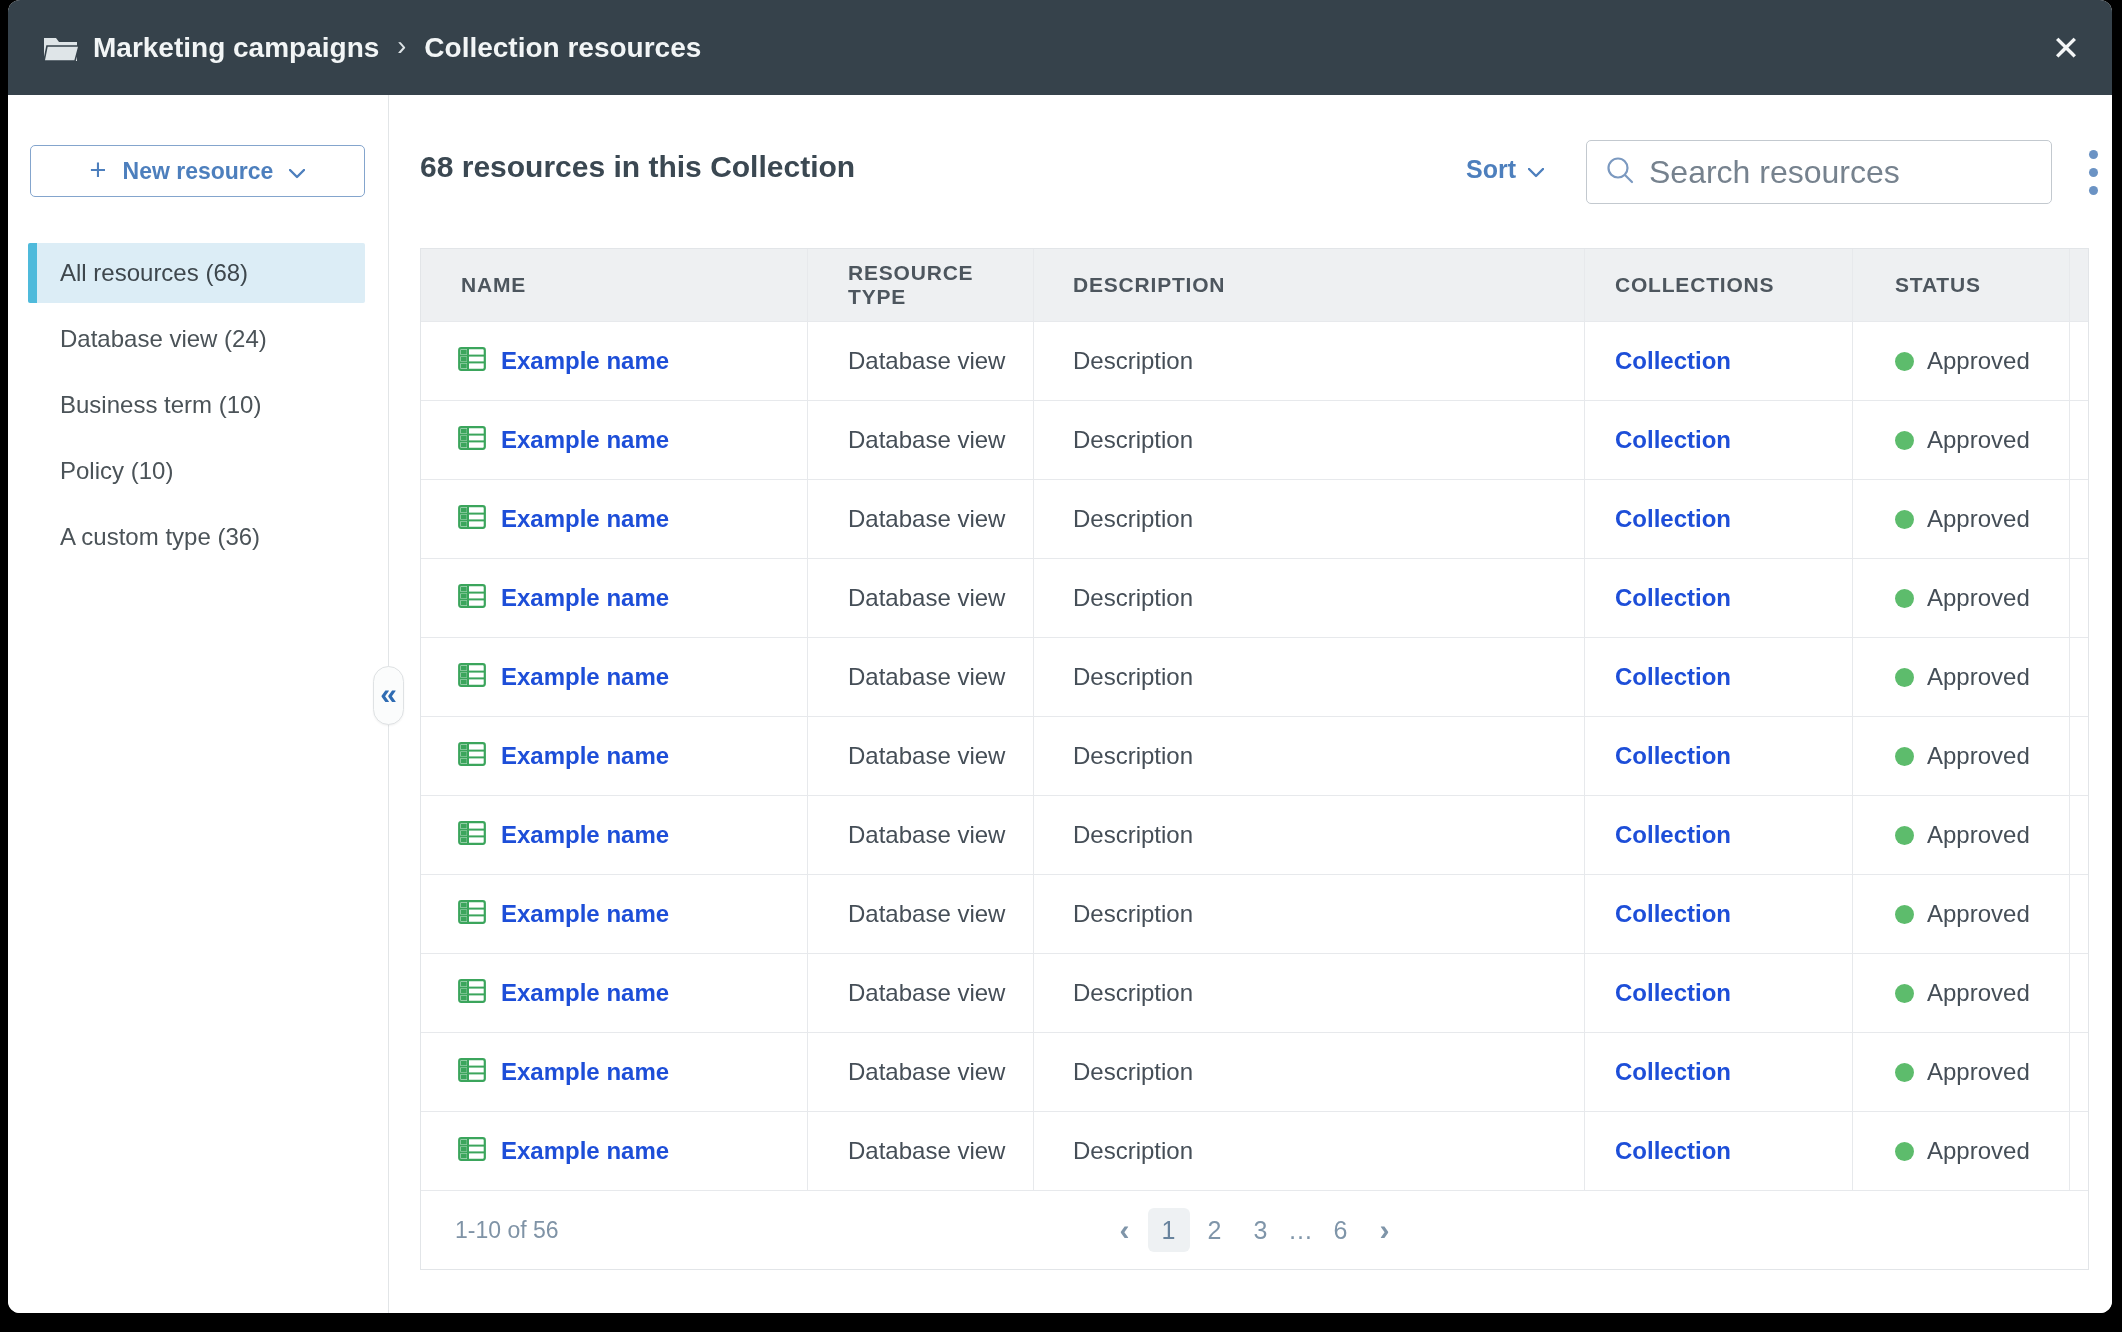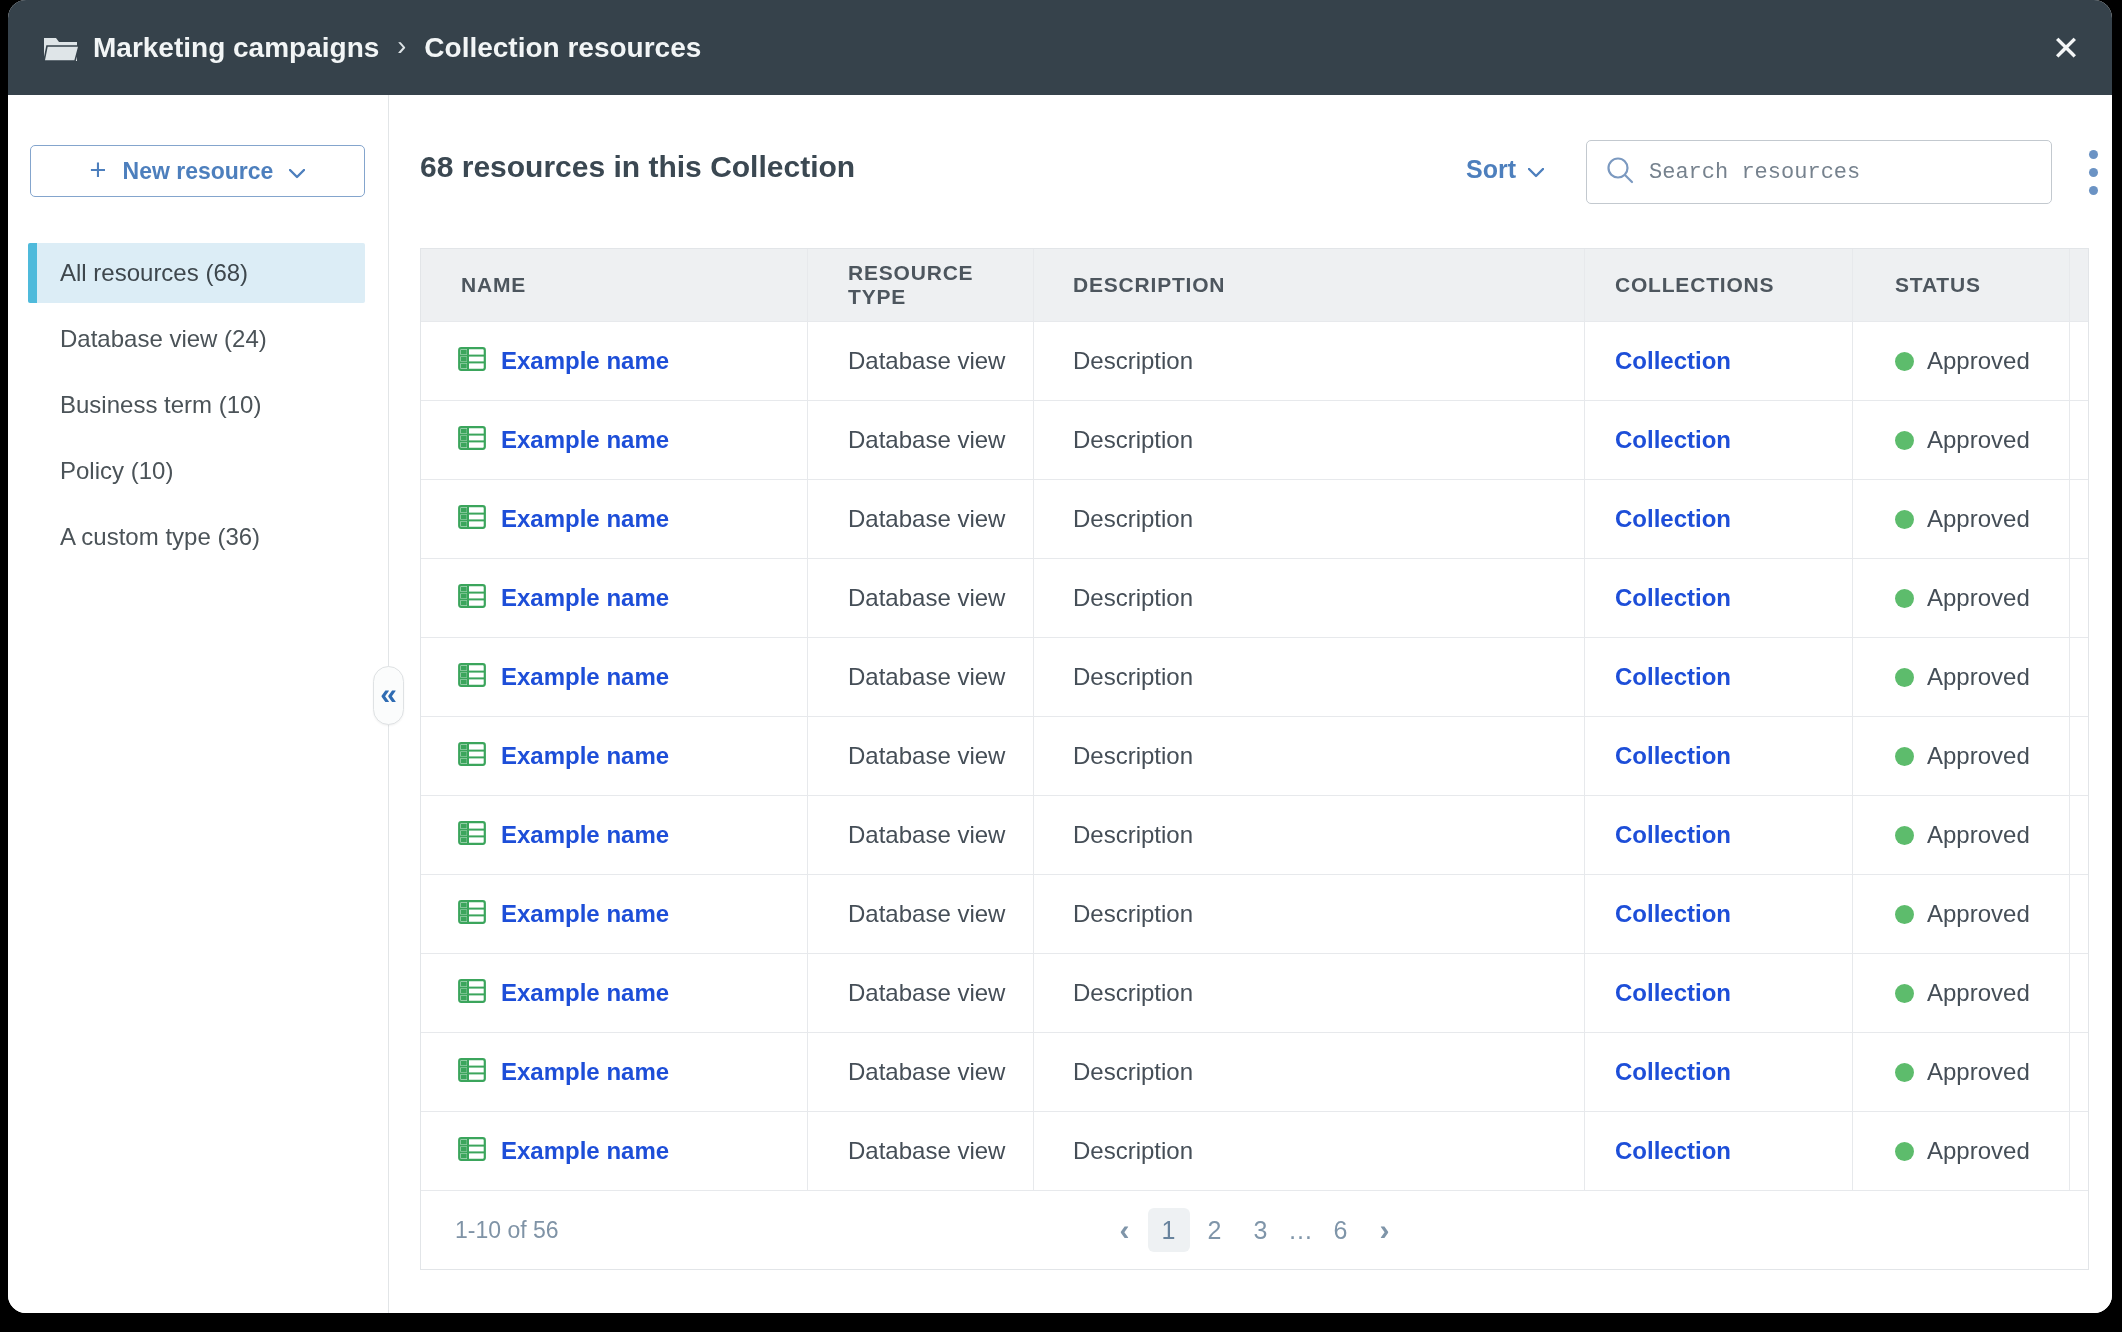--- a/index.html
+++ b/index.html
@@ -1,19 +1,19 @@
 <!DOCTYPE html>
 <html><head>
 <meta charset="utf-8">
 <style>
   * { margin:0; padding:0; box-sizing:border-box; }
   html,body { width:2122px; height:1332px; background:#000; font-family:"Liberation Sans", sans-serif; overflow:hidden; }
 
   .modal { position:absolute; left:8px; top:0; width:2104px; height:1313px;
-           background:#fff; border-radius:18px; overflow:hidden; }
+           background:#fff; border-radius:12px; overflow:hidden; }
 
   
   .topbar { position:absolute; left:0; top:0; width:100%; height:95px; background:#36424b;
             display:flex; align-items:center; padding:0 34px; }
   .breadcrumb { display:flex; align-items:center; gap:16px; color:#f2f5f6; font-size:28px; font-weight:700; }
   .crumb-sep { font-weight:400; font-size:27px; color:#dfe5e8; padding:0 2px; transform:translateY(-1px); }
   .folder-ic { margin-right:14px; display:flex; align-items:center; }
   .close-btn { position:absolute; right:22px; top:24px; width:48px; height:48px; border:none; background:transparent;
                color:#f4f6f7; font-size:34px; line-height:48px; text-align:center; cursor:pointer; font-weight:400; }
 
@@ -38,22 +38,22 @@
   
   .main { position:absolute; left:381px; top:95px; right:0; bottom:0; background:#fff; }
   .page-title { position:absolute; left:31px; top:55px; font-size:30px; font-weight:700; color:#3b4852; }
 
   .sort-ctl { position:absolute; left:1077px; top:60px; display:flex; align-items:center; gap:12px;
               color:#4d7fbd; font-size:25px; font-weight:700; cursor:pointer; }
   .chev { display:inline-block; }
 
   .search-box { position:absolute; left:1197px; top:45px; width:466px; height:64px; border:1px solid #c3c9cf;
                 border-radius:5px; background:#fff; display:flex; align-items:center; padding:0 18px; gap:14px; }
-  .search-box input { border:none; outline:none; flex:1; font-size:22px; color:#3e474d;
-                      font-family:Liberation Mono, monospace; background:transparent; }
+  .search-box input { border:none; outline:none; flex:1; font-size:32px; color:#3e474d;
+                      font-family:Liberation Sans, sans-serif; background:transparent; }
   .search-box input::placeholder { color:#76828e; opacity:1; }
 
   .kebab { position:absolute; left:1684px; top:51px; width:40px; height:52px; background:transparent; border:none;
            display:flex; flex-direction:column; align-items:center; justify-content:center; gap:9px; cursor:pointer; }
   .kebab i { width:9px; height:9px; border-radius:50%; background:#6b93c4; }
 
   
   .tbl { position:absolute; left:31px; top:153px; width:1669px; border:1px solid #e2e5e8; background:#fff; }
   .trow { display:flex; height:79px; border-top:1px solid #e7e9ec; align-items:stretch; }
   .trow.head { height:72px; border-top:none; background:#eef0f2; }

